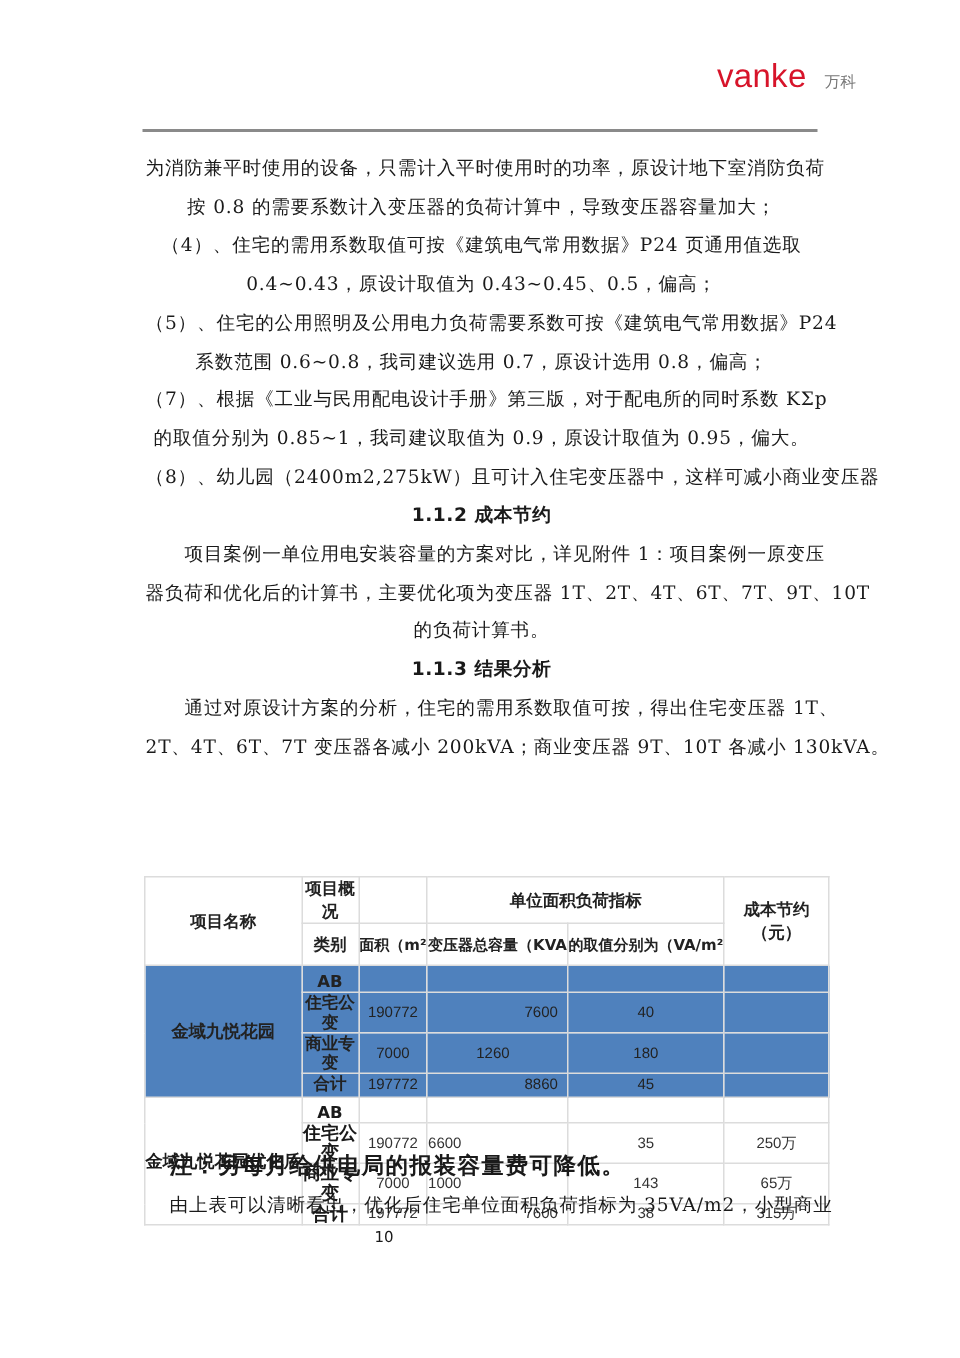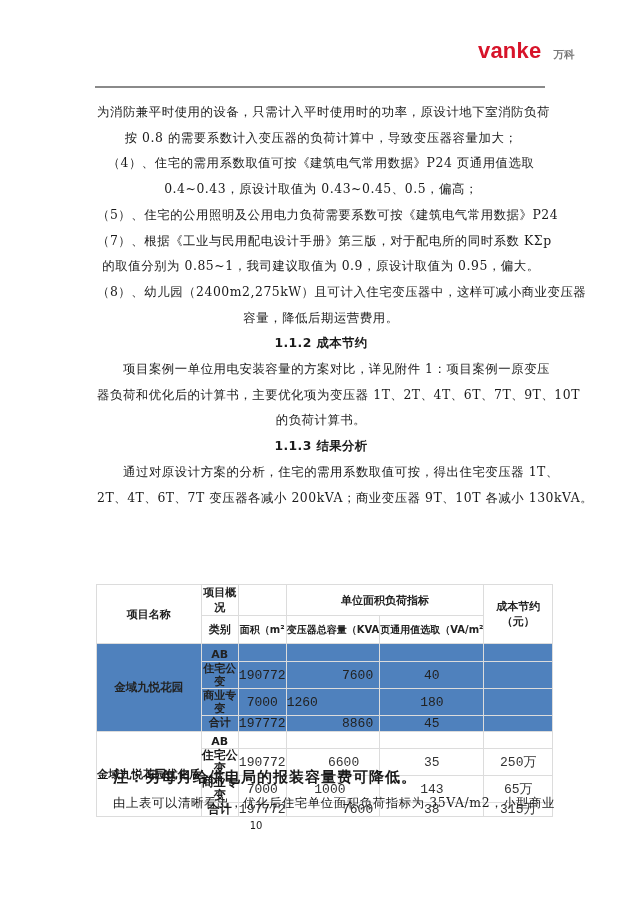--- a/index.html
+++ b/index.html
@@ -1,57 +1,57 @@
 <!DOCTYPE html>
 <html><head>
   <meta charset="utf-8">
   <style>
     html, body { margin: 0; padding: 0; background: #ffffff; }
     body { width: 640px; height: 905px; position: relative; overflow: hidden;
            font-family: "DejaVu Serif", "Liberation Serif", serif; color: #1a1a1a; }
-    .logo { position: absolute; left: 478px; top: 38px; height: 26px; display: flex; align-items: baseline; font-weight: bold; }
+    .logo { position: absolute; left: 478px; top: 38px; height: 26px; display: flex; align-items: baseline; }
     .logo-word { font-family: "Liberation Sans", "DejaVu Sans", sans-serif; color: #d7142a; font-size: 22px; letter-spacing: 0.2px; }
     .logo-cn { font-family: "DejaVu Sans", sans-serif; color: #777; font-size: 10.5px; margin-left: 12px; }
     .header-rule { position: absolute; left: 95px; top: 86px; width: 450px; height: 2px; background: #8a8a8a; }
     .content { position: absolute; left: 97px; top: 99px; width: 448px; text-align: center; }
     .p { font-size: 12.4px; line-height: 25.7px; margin: 0; white-space: nowrap; letter-spacing: 0.55px; }
     .indent { padding-left: 26px; }
     .h3 { font-family: "DejaVu Sans", sans-serif; font-weight: bold; font-size: 12.4px; line-height: 25.7px; margin: 0; letter-spacing: 0.4px; }
     table.result { position: absolute; left: 96px; top: 584px; border-collapse: collapse; width: 457px;
                    font-family: "DejaVu Sans", sans-serif; font-size: 11px; }
     table.result td { border: 1px solid #dcdcdc; padding: 0; text-align: center; vertical-align: middle; }
     .th { font-weight: bold; color: #222; height: 27px; }
     .hl td { background: #4f81bd; border-color: #4f81bd; color: #222; }
     .sub { line-height: 13px; font-size: 11px; }
     .bold { font-weight: bold; }
     .name { font-weight: bold; font-size: 11.5px; }
-    .num { font-family: Liberation Mono, monospace; font-size: 13px; color: #333; }
+    .num { font-family: Liberation Sans, sans-serif; font-size: 10px; color: #333; }
     .note { position: absolute; left: 113px; top: 768px; font-family: "DejaVu Sans", sans-serif; font-weight: bold; font-size: 15px; letter-spacing: 1px; }
     .last { position: absolute; left: 113px; top: 795px; font-size: 12.4px; letter-spacing: 0.6px; white-space: nowrap; }
     .pagenum { position: absolute; left: 0; width: 512px; top: 820px; text-align: center; font-family: "DejaVu Sans", sans-serif; font-size: 10px; }
   </style>
 </head>
 <body>
 
 <div class="logo">
   <span class="logo-word">vanke</span>
   <span class="logo-cn">万科</span>
 </div>
 <div class="header-rule"></div>
 
 <div class="content">
   <p class="p">为消防兼平时使用的设备，只需计入平时使用时的功率，原设计地下室消防负荷</p>
   <p class="p">按 0.8 的需要系数计入变压器的负荷计算中，导致变压器容量加大；</p>
   <p class="p">（4）、住宅的需用系数取值可按《建筑电气常用数据》P24 页通用值选取</p>
   <p class="p">0.4~0.43，原设计取值为 0.43~0.45、0.5，偏高；</p>
   <p class="p">（5）、住宅的公用照明及公用电力负荷需要系数可按《建筑电气常用数据》P24</p>
+  <p class="p">系数范围 0.6~0.8，我司建议选用 0.7，原设计选用 0.8，偏高；</p>
   <p class="p">（7）、根据《工业与民用配电设计手册》第三版，对于配电所的同时系数 KΣp</p>
   <p class="p">的取值分别为 0.85~1，我司建议取值为 0.9，原设计取值为 0.95，偏大。</p>
   <p class="p">（8）、幼儿园（2400m2,275kW）且可计入住宅变压器中，这样可减小商业变压器</p>
-  <p class="p">容量，降低后期运营费用。</p>
 
   <p class="h3">1.1.2 成本节约</p>
   <p class="p indent">项目案例一单位用电安装容量的方案对比，详见附件 1：项目案例一原变压</p>
   <p class="p">器负荷和优化后的计算书，主要优化项为变压器 1T、2T、4T、6T、7T、9T、10T</p>
   <p class="p">的负荷计算书。</p>
 
   <p class="h3">1.1.3 结果分析</p>
   <p class="p indent">通过对原设计方案的分析，住宅的需用系数取值可按，得出住宅变压器 1T、</p>
   <p class="p">2T、4T、6T、7T 变压器各减小 200kVA；商业变压器 9T、10T 各减小 130kVA。</p>
 </div>
@@ -70,42 +70,42 @@
     <td class="th" rowspan="2">项目名称</td>
     <td class="th">项目概况</td>
     <td class="th"></td>
     <td class="th" colspan="2">单位面积负荷指标</td>
     <td class="th" rowspan="2">成本节约（元）</td>
   </tr>
   <tr>
     <td class="th">类别</td>
     <td class="th" style="white-space:nowrap;overflow:hidden;font-size:10px">面积（m²</td>
     <td class="th" style="white-space:nowrap;font-size:10px">变压器总容量（KVA</td>
-    <td class="th" style="white-space:nowrap;font-size:10px">页通用值选取（VA/m²</td>
+    <td class="th" style="white-space:nowrap;font-size:10px">的取值分别为（VA/m²</td>
   </tr>
 
   <tr class="hl sub">
     <td rowspan="4" class="name">金域九悦花园</td>
     <td class="bold" style="padding-top:4px">AB</td>
     <td class="num"></td>
     <td class="num"></td>
     <td class="num"></td>
     <td class="num"></td>
   </tr>
   <tr class="hl sub">
     <td class="bold">住宅公变</td>
     <td class="num">190772</td>
     <td class="num" style="text-align:right;padding-right:6px">7600</td>
     <td class="num">40</td>
     <td class="num"></td>
   </tr>
   <tr class="hl sub">
     <td class="bold">商业专变</td>
     <td class="num">7000</td>
-    <td class="num" style="text-align:left;padding-right:6px">1260</td>
+    <td class="num" style="text-align:center;padding-right:6px">1260</td>
     <td class="num">180</td>
     <td class="num"></td>
   </tr>
   <tr class="hl sub">
     <td class="bold" style="padding-bottom:2px">合计</td>
     <td class="num">197772</td>
     <td class="num" style="text-align:right;padding-right:6px">8860</td>
     <td class="num">45</td>
     <td class="num"></td>
   </tr>
@@ -114,28 +114,28 @@
     <td rowspan="4" class="name" style="white-space:nowrap">金域九悦花园优化后</td>
     <td class="bold" style="padding-top:3px">AB</td>
     <td class="num"></td>
     <td class="num"></td>
     <td class="num"></td>
     <td class="num"></td>
   </tr>
   <tr class="sub">
     <td class="bold" style="font-size:12px">住宅公变</td>
     <td class="num">190772</td>
-    <td class="num" style="text-align:right;padding-right:20px">6600</td>
+    <td class="num" style="text-align:left;padding-right:20px">6600</td>
     <td class="num">35</td>
     <td class="num">250万</td>
   </tr>
   <tr class="sub">
     <td class="bold" style="font-size:12px">商业专变</td>
     <td class="num">7000</td>
-    <td class="num" style="text-align:center;padding-right:6px">1000</td>
+    <td class="num" style="text-align:left;padding-right:6px">1000</td>
     <td class="num">143</td>
     <td class="num">65万</td>
   </tr>
   <tr class="sub">
     <td class="bold" style="font-size:12px">合计</td>
     <td class="num">197772</td>
     <td class="num" style="text-align:right;padding-right:6px">7600</td>
     <td class="num">38</td>
     <td class="num">315万</td>
   </tr>

